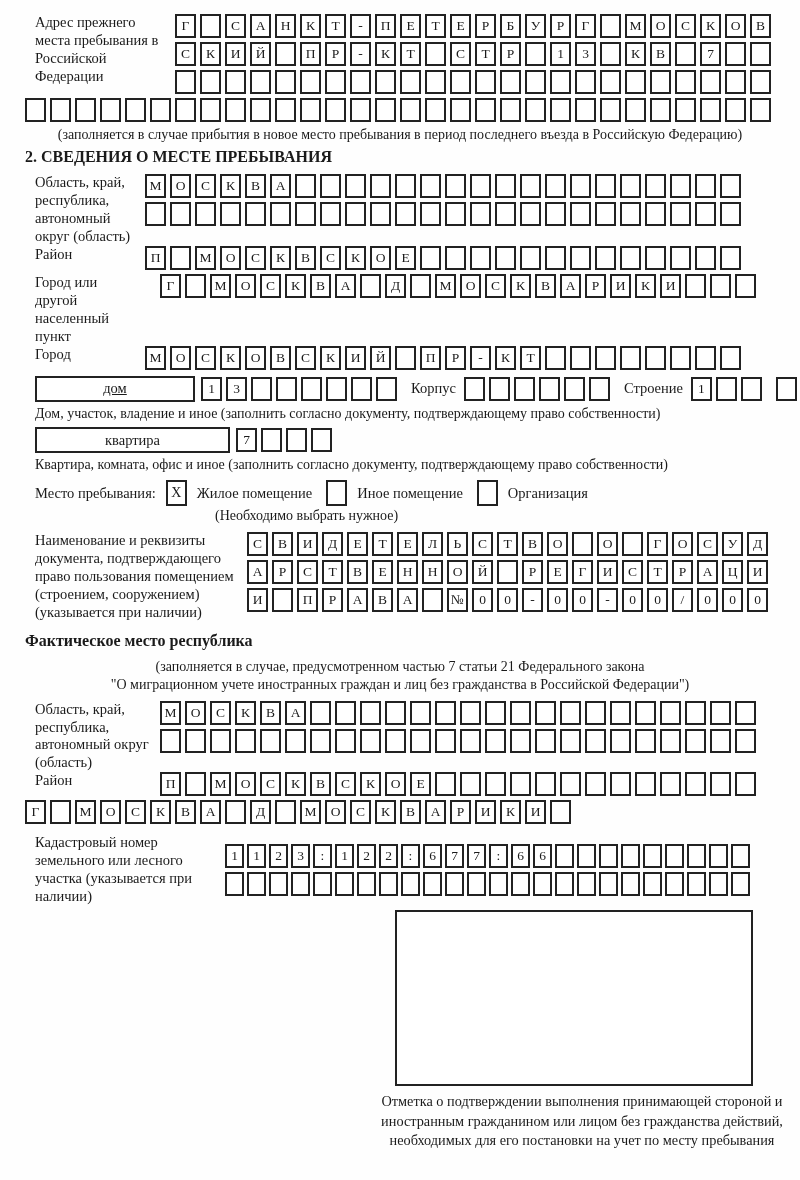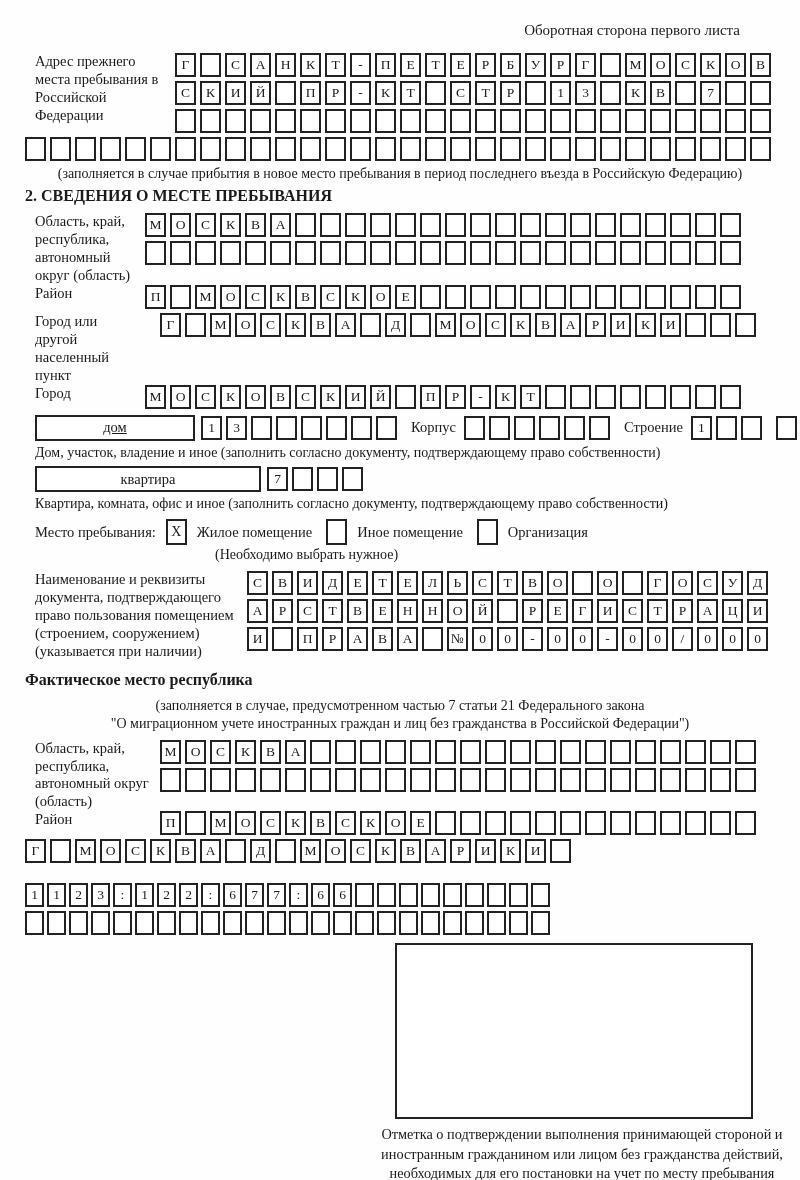--- a/index.html
+++ b/index.html
@@ -46,21 +46,20 @@
   }
   .stamp-cap{width:410px;margin-left:352px;text-align:center;font-size:14.3px;line-height:1.35;}
   .mb2{margin-bottom:2px;} .mb6{margin-bottom:6px;} .mt6{margin-top:6px;} .mt10{margin-top:10px;}
   .pt10{padding-top:10px;}
 </style>
 </head>
 <body>
 
 <div class="page">
 
-  <div class="note">Оборотная сторона первого листа</div>
 
   <div class="frow">
     <div class="lbl w150">Адрес прежнего места пребывания в Российской Федерации</div>
     <div class="cellcol">
       <div class="cells">
           <span class="cell">Г</span>
           <span class="cell"></span>
           <span class="cell">С</span>
           <span class="cell">А</span>
           <span class="cell">Н</span>
@@ -351,21 +350,21 @@
         <span class="cell"></span>
       </div>
     <div class="gap10"></div>
     <div class="cells" style="margin-bottom:0;">
         <span class="cell"></span>
       </div>
   </div>
   <div class="cap" style="padding-left:10px;">Дом, участок, владение и иное (заполнить согласно документу, подтверждающему право собственности)</div>
 
   <div class="frow" style="align-items:center;margin:4px 0 3px 0;">
-    <div class="namedbox" style="width:226px;margin-left:10px;">квартира</div>
+    <div class="namedbox" style="width:195px;margin-left:10px;">квартира</div>
     <div class="gap6"></div>
     <div class="cells" style="margin-bottom:0;">
         <span class="cell">7</span>
         <span class="cell"></span>
         <span class="cell"></span>
         <span class="cell"></span>
       </div>
   </div>
   <div class="cap" style="padding-left:10px;">Квартира, комната, офис и иное (заполнить согласно документу, подтверждающему право собственности)</div>
 
@@ -568,20 +567,21 @@
         <span class="cell">А</span>
         <span class="cell">Р</span>
         <span class="cell">И</span>
         <span class="cell">К</span>
         <span class="cell">И</span>
         <span class="cell"></span>
       </div>
   </div>
 
   <div class="frow mt6">
+    <div class="lbl w200">Кадастровый номер земельного или лесного участка (указывается при наличии)</div>
     <div class="cellcol pt10">
       <div class="cells tight">
           <span class="cell">1</span>
           <span class="cell">1</span>
           <span class="cell">2</span>
           <span class="cell">3</span>
           <span class="cell">:</span>
           <span class="cell">1</span>
           <span class="cell">2</span>
           <span class="cell">2</span>

